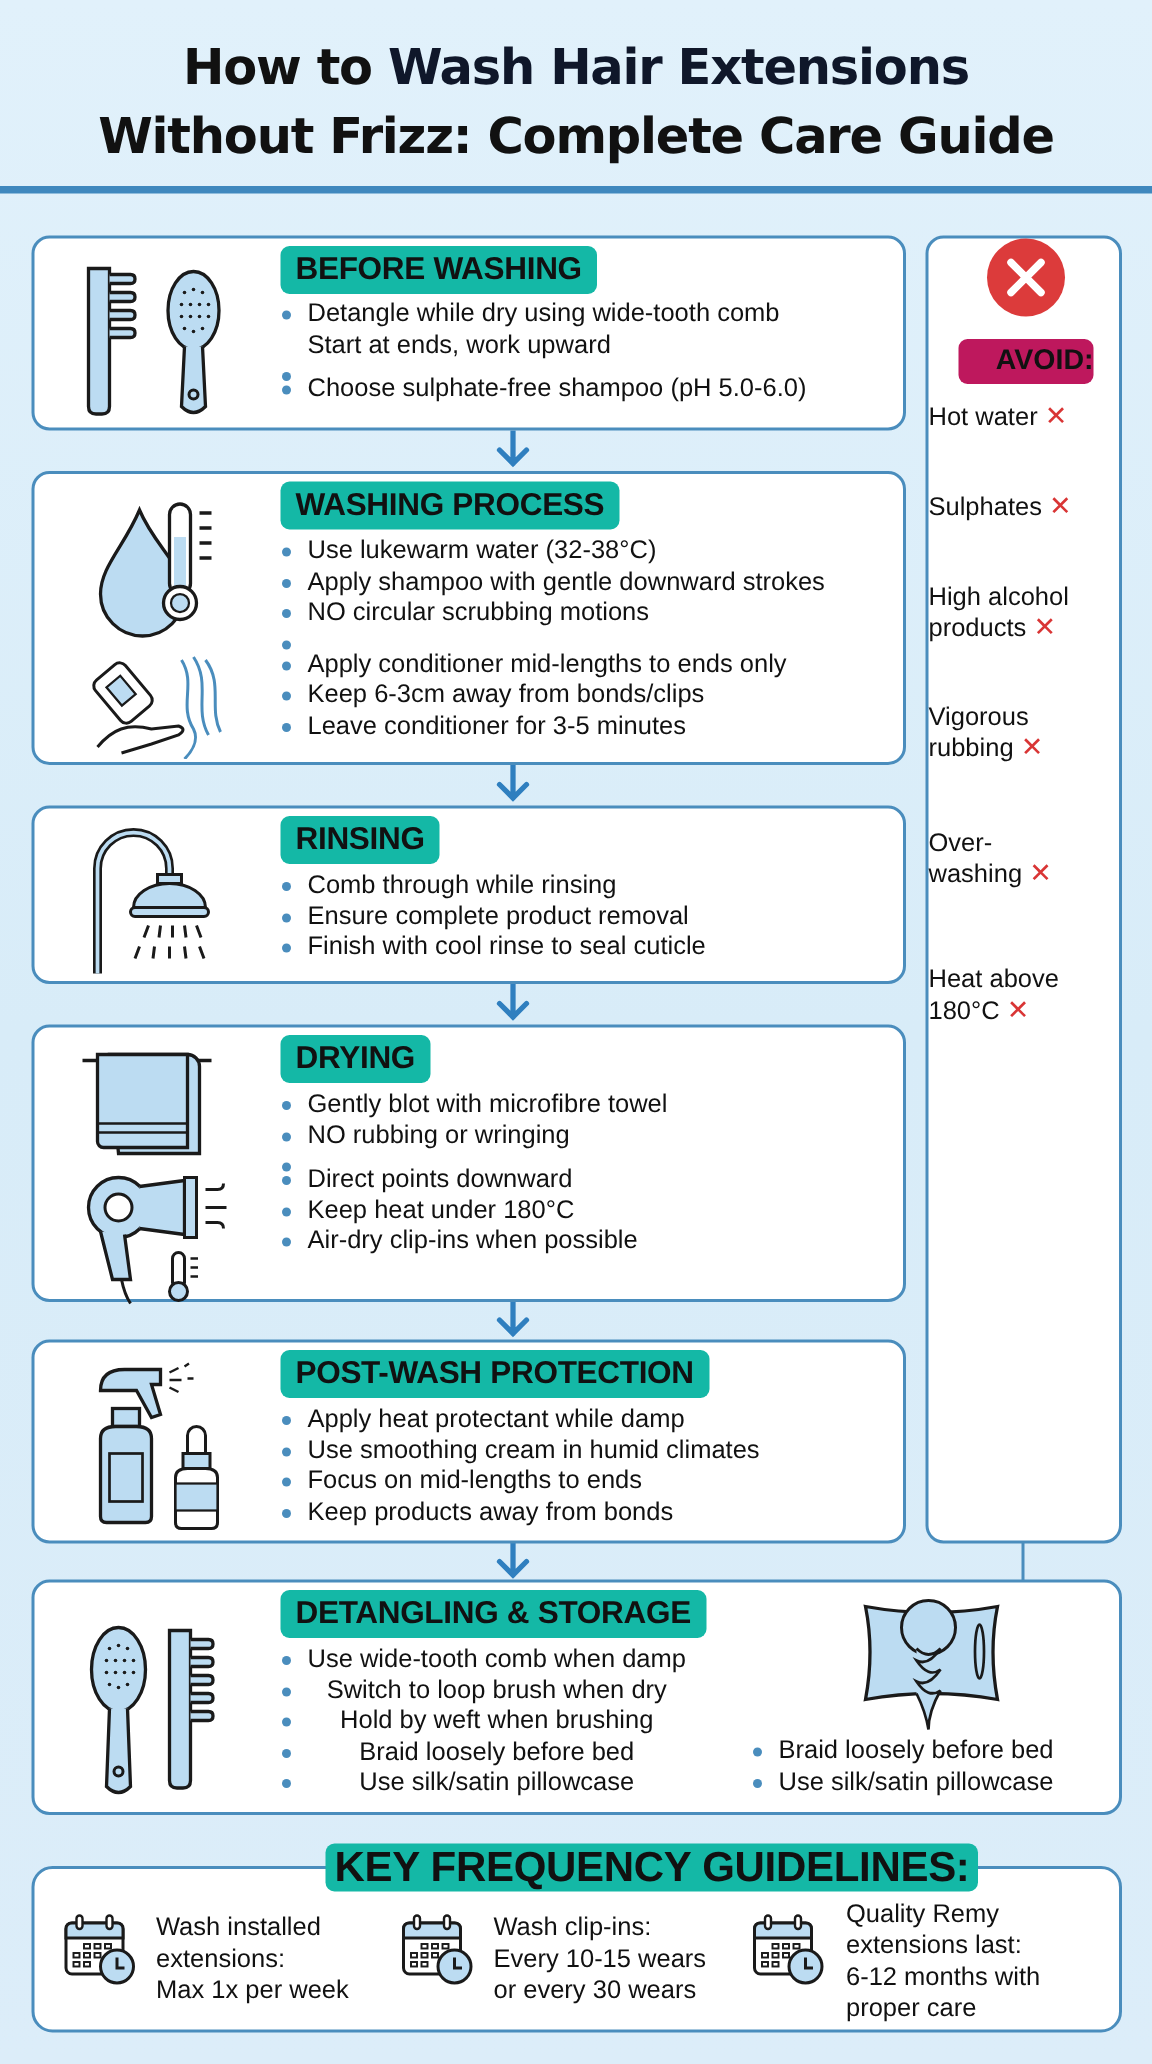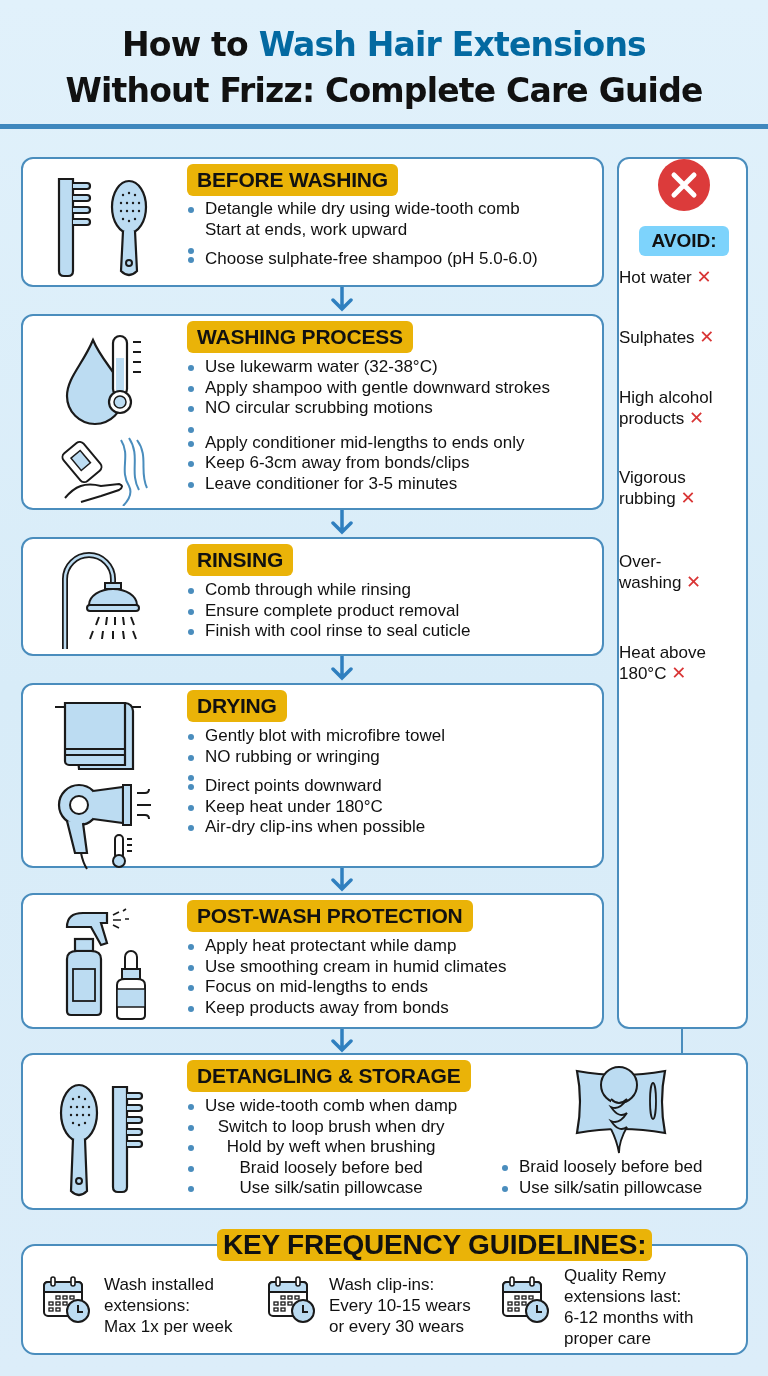--- a/index.html
+++ b/index.html
@@ -9,31 +9,31 @@
     font-family: "Liberation Sans", "DejaVu Sans", sans-serif;
     color: #111;
     position: relative;
   }
   .title {
     position: absolute; left: 0; top: 22px; width: 768px;
     text-align: center; font-family: "DejaVu Sans", sans-serif;
     font-weight: bold; font-size: 33px; line-height: 46px; letter-spacing: -0.8px;
     color: #111;
   }
-  .title .accent { color: #0369a1; }
+  .title .accent { color: #0f172a; }
   .title-rule {
     position: absolute; left: 0; top: 124px; width: 768px; height: 5px;
     background: #3f88be;
   }
   .card {
     position: absolute; background: #fff;
     border: 2px solid #4a8dbd; border-radius: 12px;
   }
   .card-head {
-    position: absolute; background: #eab308; border-radius: 6px;
+    position: absolute; background: #14b8a6; border-radius: 6px;
     font-family: "Liberation Sans", sans-serif; font-weight: bold;
     font-size: 21px; line-height: 32px; padding: 0 10px; color: #111;
     letter-spacing: -0.2px;
   }
   ul.bullets { position: absolute; list-style: none; }
   ul.bullets li {
     font-size: 17px; line-height: 20.5px; color: #111; position: relative;
     padding-left: 18px; white-space: nowrap;
   }
   ul.bullets li::before {
@@ -47,21 +47,21 @@
   .avoid-panel {
     position: absolute; left: 617px; top: 157px; width: 131px; height: 872px;
     background: #fff; border: 2px solid #4a8dbd; border-radius: 12px;
   }
   .avoid-x {
     position: absolute; left: 39px; top: 0px; width: 52px; height: 52px;
     border-radius: 50%; background: #dc3b3b;
   }
   .avoid-head {
     position: absolute; left: 20px; top: 67px; width: 90px; height: 30px;
-    background: #7dd3fc; border-radius: 6px; text-align: center;
+    background: #be185d; border-radius: 6px; text-align: right;
     font-weight: bold; font-size: 19px; line-height: 30px;
   }
   .avoid-item {
     position: absolute; left: 0; width: 127px; text-align: left;
     font-size: 17px; line-height: 21px; color: #111;
   }
   .redx { color: #d93535; font-weight: bold; font-size: 18px; }
   .freq-item { position: absolute; font-size: 17px; line-height: 21px; color: #111; }
 </style>
 </head>

